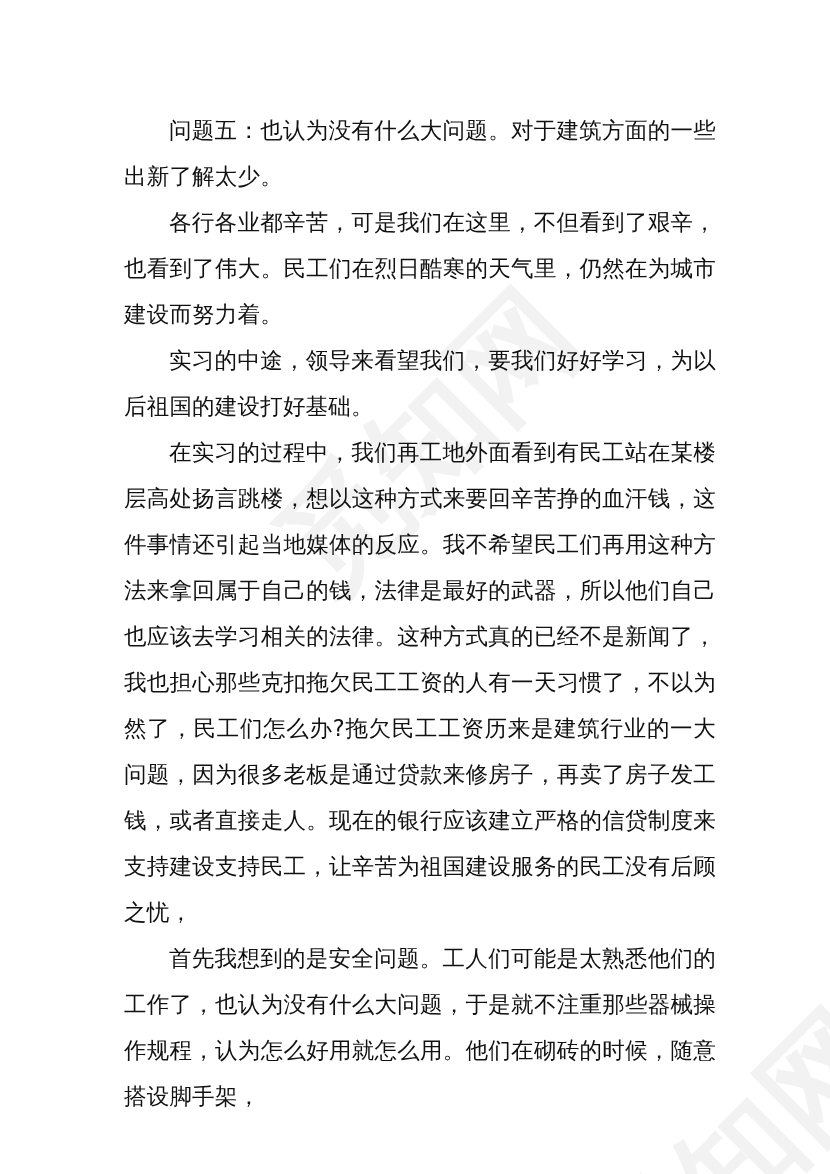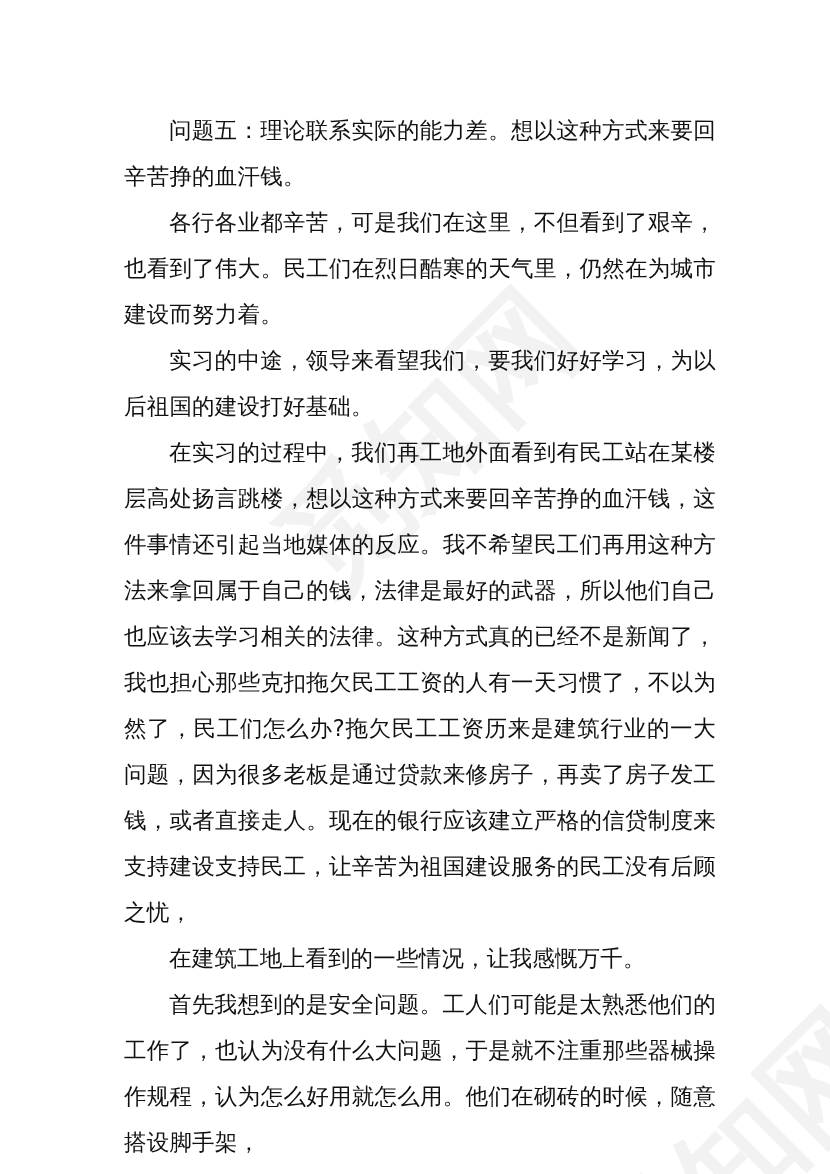--- a/index.html
+++ b/index.html
@@ -21,20 +21,19 @@
   .wm1 { left:250px; top:360px; }
   .wm2 { left:560px; top:1080px; }
 </style>
 </head>
 <body>
 
 <div class="page">
   <div class="watermark wm1">觅知网</div>
   <div class="watermark wm2">觅知网</div>
   <div class="content">
-    <p>问题五：理论联系实际的能力差。想以这种方式来要回辛苦挣的血汗钱。</p>
+    <p>问题五：也认为没有什么大问题。对于建筑方面的一些出新了解太少。</p>
     <p>各行各业都辛苦，可是我们在这里，不但看到了艰辛，也看到了伟大。民工们在烈日酷寒的天气里，仍然在为城市建设而努力着。</p>
     <p>实习的中途，领导来看望我们，要我们好好学习，为以后祖国的建设打好基础。</p>
     <p>在实习的过程中，我们再工地外面看到有民工站在某楼层高处扬言跳楼，想以这种方式来要回辛苦挣的血汗钱，这件事情还引起当地媒体的反应。我不希望民工们再用这种方法来拿回属于自己的钱，法律是最好的武器，所以他们自己也应该去学习相关的法律。这种方式真的已经不是新闻了，我也担心那些克扣拖欠民工工资的人有一天习惯了，不以为然了，民工们怎么办?拖欠民工工资历来是建筑行业的一大问题，因为很多老板是通过贷款来修房子，再卖了房子发工钱，或者直接走人。现在的银行应该建立严格的信贷制度来支持建设支持民工，让辛苦为祖国建设服务的民工没有后顾之忧，</p>
-    <p>在建筑工地上看到的一些情况，让我感慨万千。</p>
     <p>首先我想到的是安全问题。工人们可能是太熟悉他们的工作了，也认为没有什么大问题，于是就不注重那些器械操作规程，认为怎么好用就怎么用。他们在砌砖的时候，随意搭设脚手架，</p>
   </div>
 </div>
 
 </body></html>

